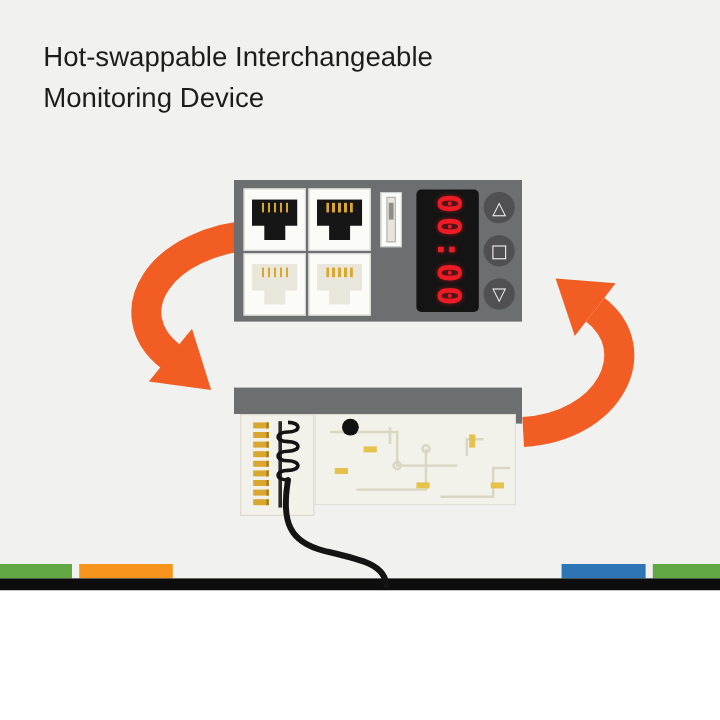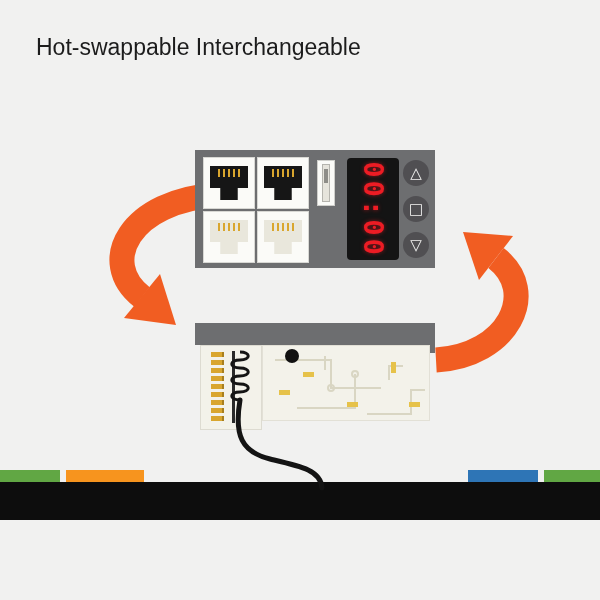--- a/index.html
+++ b/index.html
@@ -5,21 +5,21 @@
   :root{
     --bg:#f1f1f0; --text:#1c1c1c; --accent-orange:#f15d22; --device-gray:#6d6e70;
     --panel-white:#fbfbf8; --display-black:#141414; --display-red:#ed1c24;
     --pcb:#f3f2ea; --trace:#d9d6c3; --component-yellow:#e6c24a; --gold:#d9a62e;
     --bar-black:#0d0d0d; --strip-green:#61a744; --strip-orange:#f7941e;
     --strip-blue:#2e75b6; --strip-green-2:#61a744; --wire-black:#141414;
   }
   *{margin:0;padding:0;box-sizing:border-box;}
   html,body{background:#fff;}
   .stage{
-    position:relative;width:600px;height:600px;overflow:hidden;
+    position:relative;width:600px;height:492px;overflow:hidden;
     background:var(--bg);font-family:"Liberation Sans",sans-serif;
   }
   .title{
     position:absolute;left:36px;top:30px;z-index:5;
     font-size:23px;line-height:34px;font-weight:500;color:var(--text);
   }
   .title span{display:block;}
   .layer{position:absolute;left:0;top:0;width:600px;height:600px;}
   #arrows{z-index:1;}
   #wires{z-index:3;}
@@ -102,20 +102,21 @@
   .strip.green2{left:544px;width:56px;background:var(--strip-green-2);}
   .base-bar{position:absolute;left:0;top:482px;width:600px;height:38px;background:var(--bar-black);z-index:0;}
 </style>
 </head>
 <body>
 
 <div class="stage">
 
   <h1 class="title">
     <span>Hot-swappable Interchangeable</span>
+    <span>Monitoring Device</span>
   </h1>
 
   <svg id="arrows" class="layer" viewBox="0 0 600 600" aria-hidden="true">
     <g>
       <path class="arrow" d="M218 195 C130 200 97 262 142 297"></path>
       <polygon class="arrow-head" points="176,325 124,318 160,274"></polygon>
     </g>
     <g>
       <path class="arrow" d="M436 360 C508 356 540 292 496 258"></path>
       <polygon class="arrow-head" points="463,232 513,236 479,280"></polygon>

